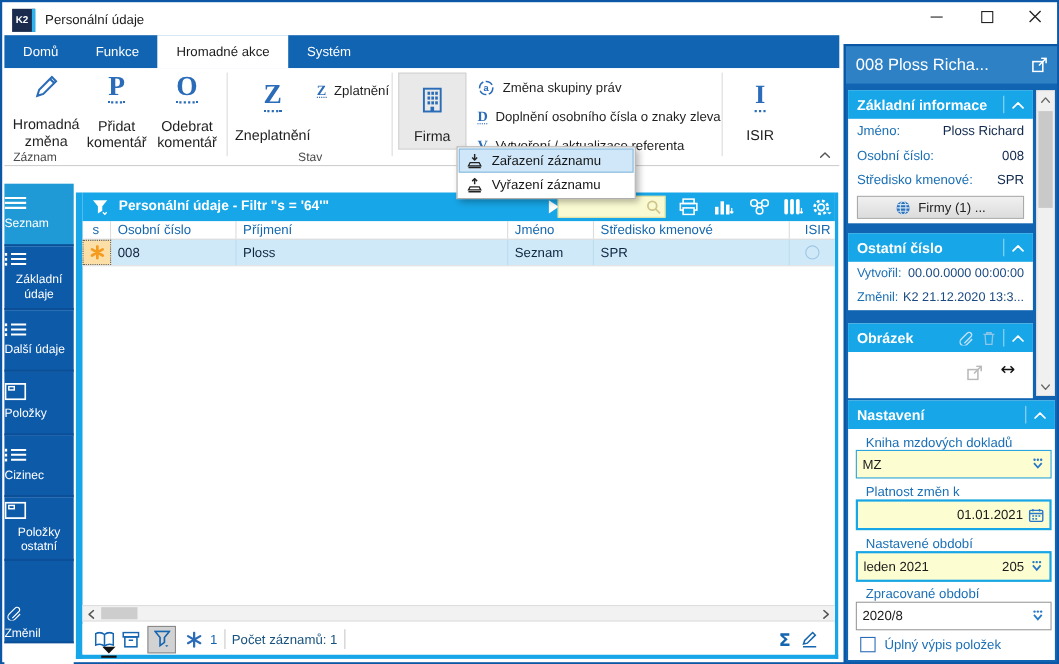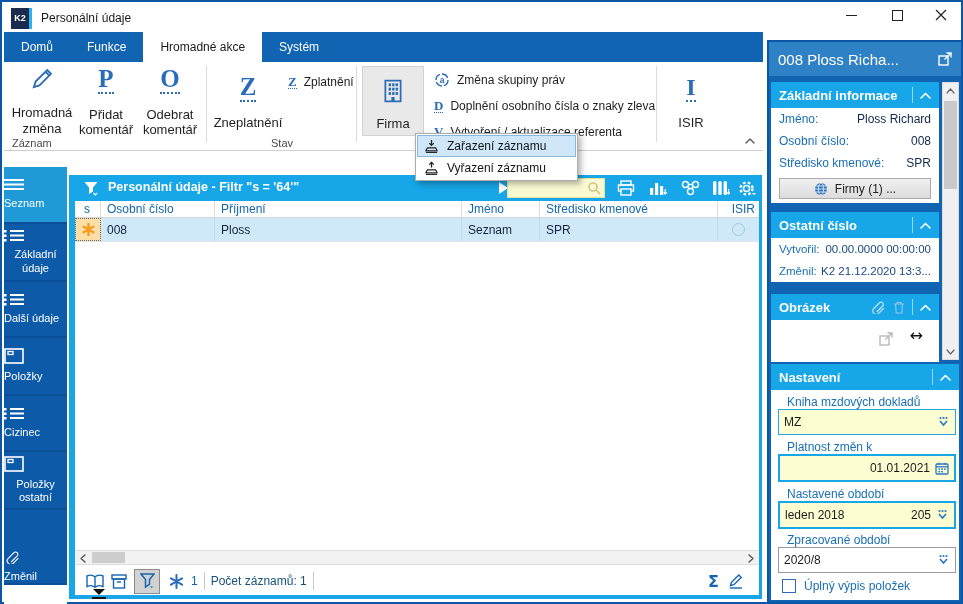--- a/index.html
+++ b/index.html
@@ -556,21 +556,21 @@
                 <rect x="3.4" y="6.4" width="1.7" height="1.4"></rect>
                 <rect x="6.2" y="6.4" width="1.7" height="1.4"></rect>
                 <rect x="9" y="6.4" width="1.7" height="1.4"></rect>
                 <rect x="3.4" y="9" width="1.7" height="1.4"></rect>
                 <rect x="6.2" y="9" width="1.7" height="1.4"></rect>
               </g>
             </svg>
         </div>
         <div class="nlabel" style="top:97px;">Nastavené období</div>
         <div class="nfield" style="top:111px;height:24px;border:2px solid #17a6e7;gap:5px;">
-          <span style="flex:1;">leden 2018</span>
+          <span style="flex:1;">leden 2021</span>
           <span>205</span>
           <svg width="13" height="12" viewBox="0 0 13 12">
               <g fill="#2878c8">
                 <circle cx="3.5" cy="2" r="1.1"></circle>
                 <circle cx="6.5" cy="2" r="1.1"></circle>
                 <circle cx="9.5" cy="2" r="1.1"></circle>
               </g>
               <path d="M3 5l3.5 4L10 5" fill="none" stroke="#2878c8" stroke-width="1.6"></path>
             </svg>
         </div>

